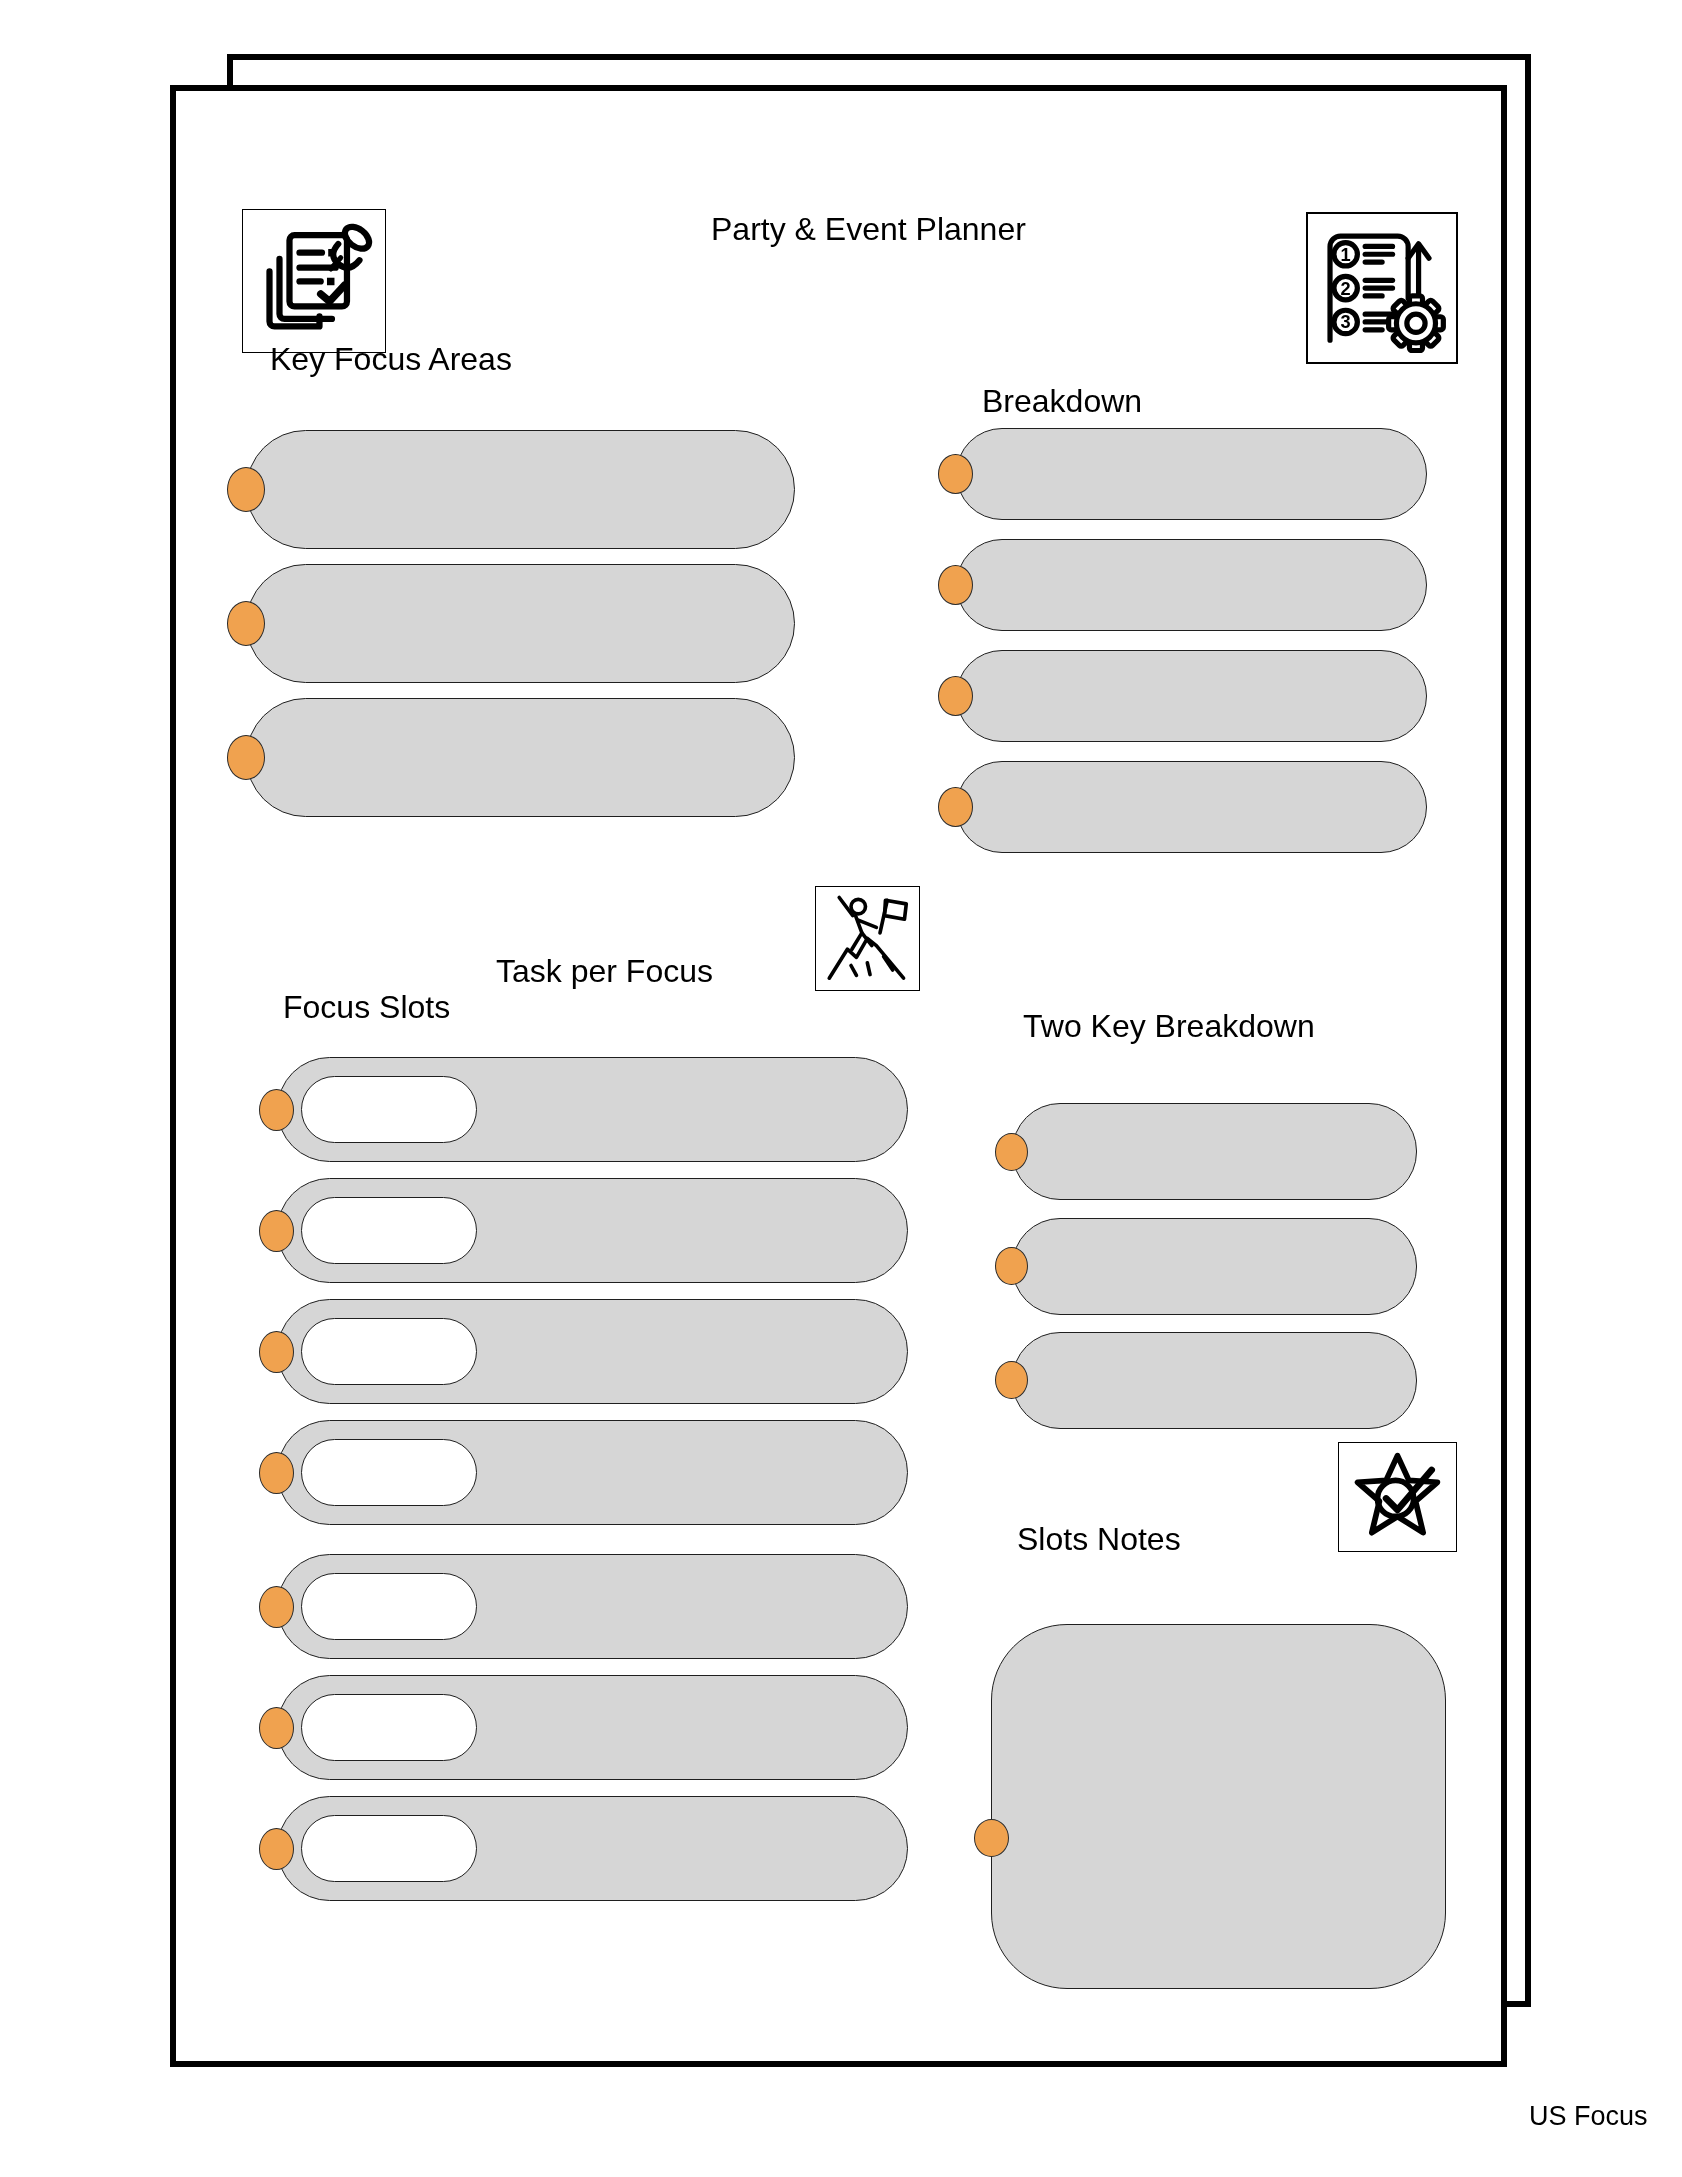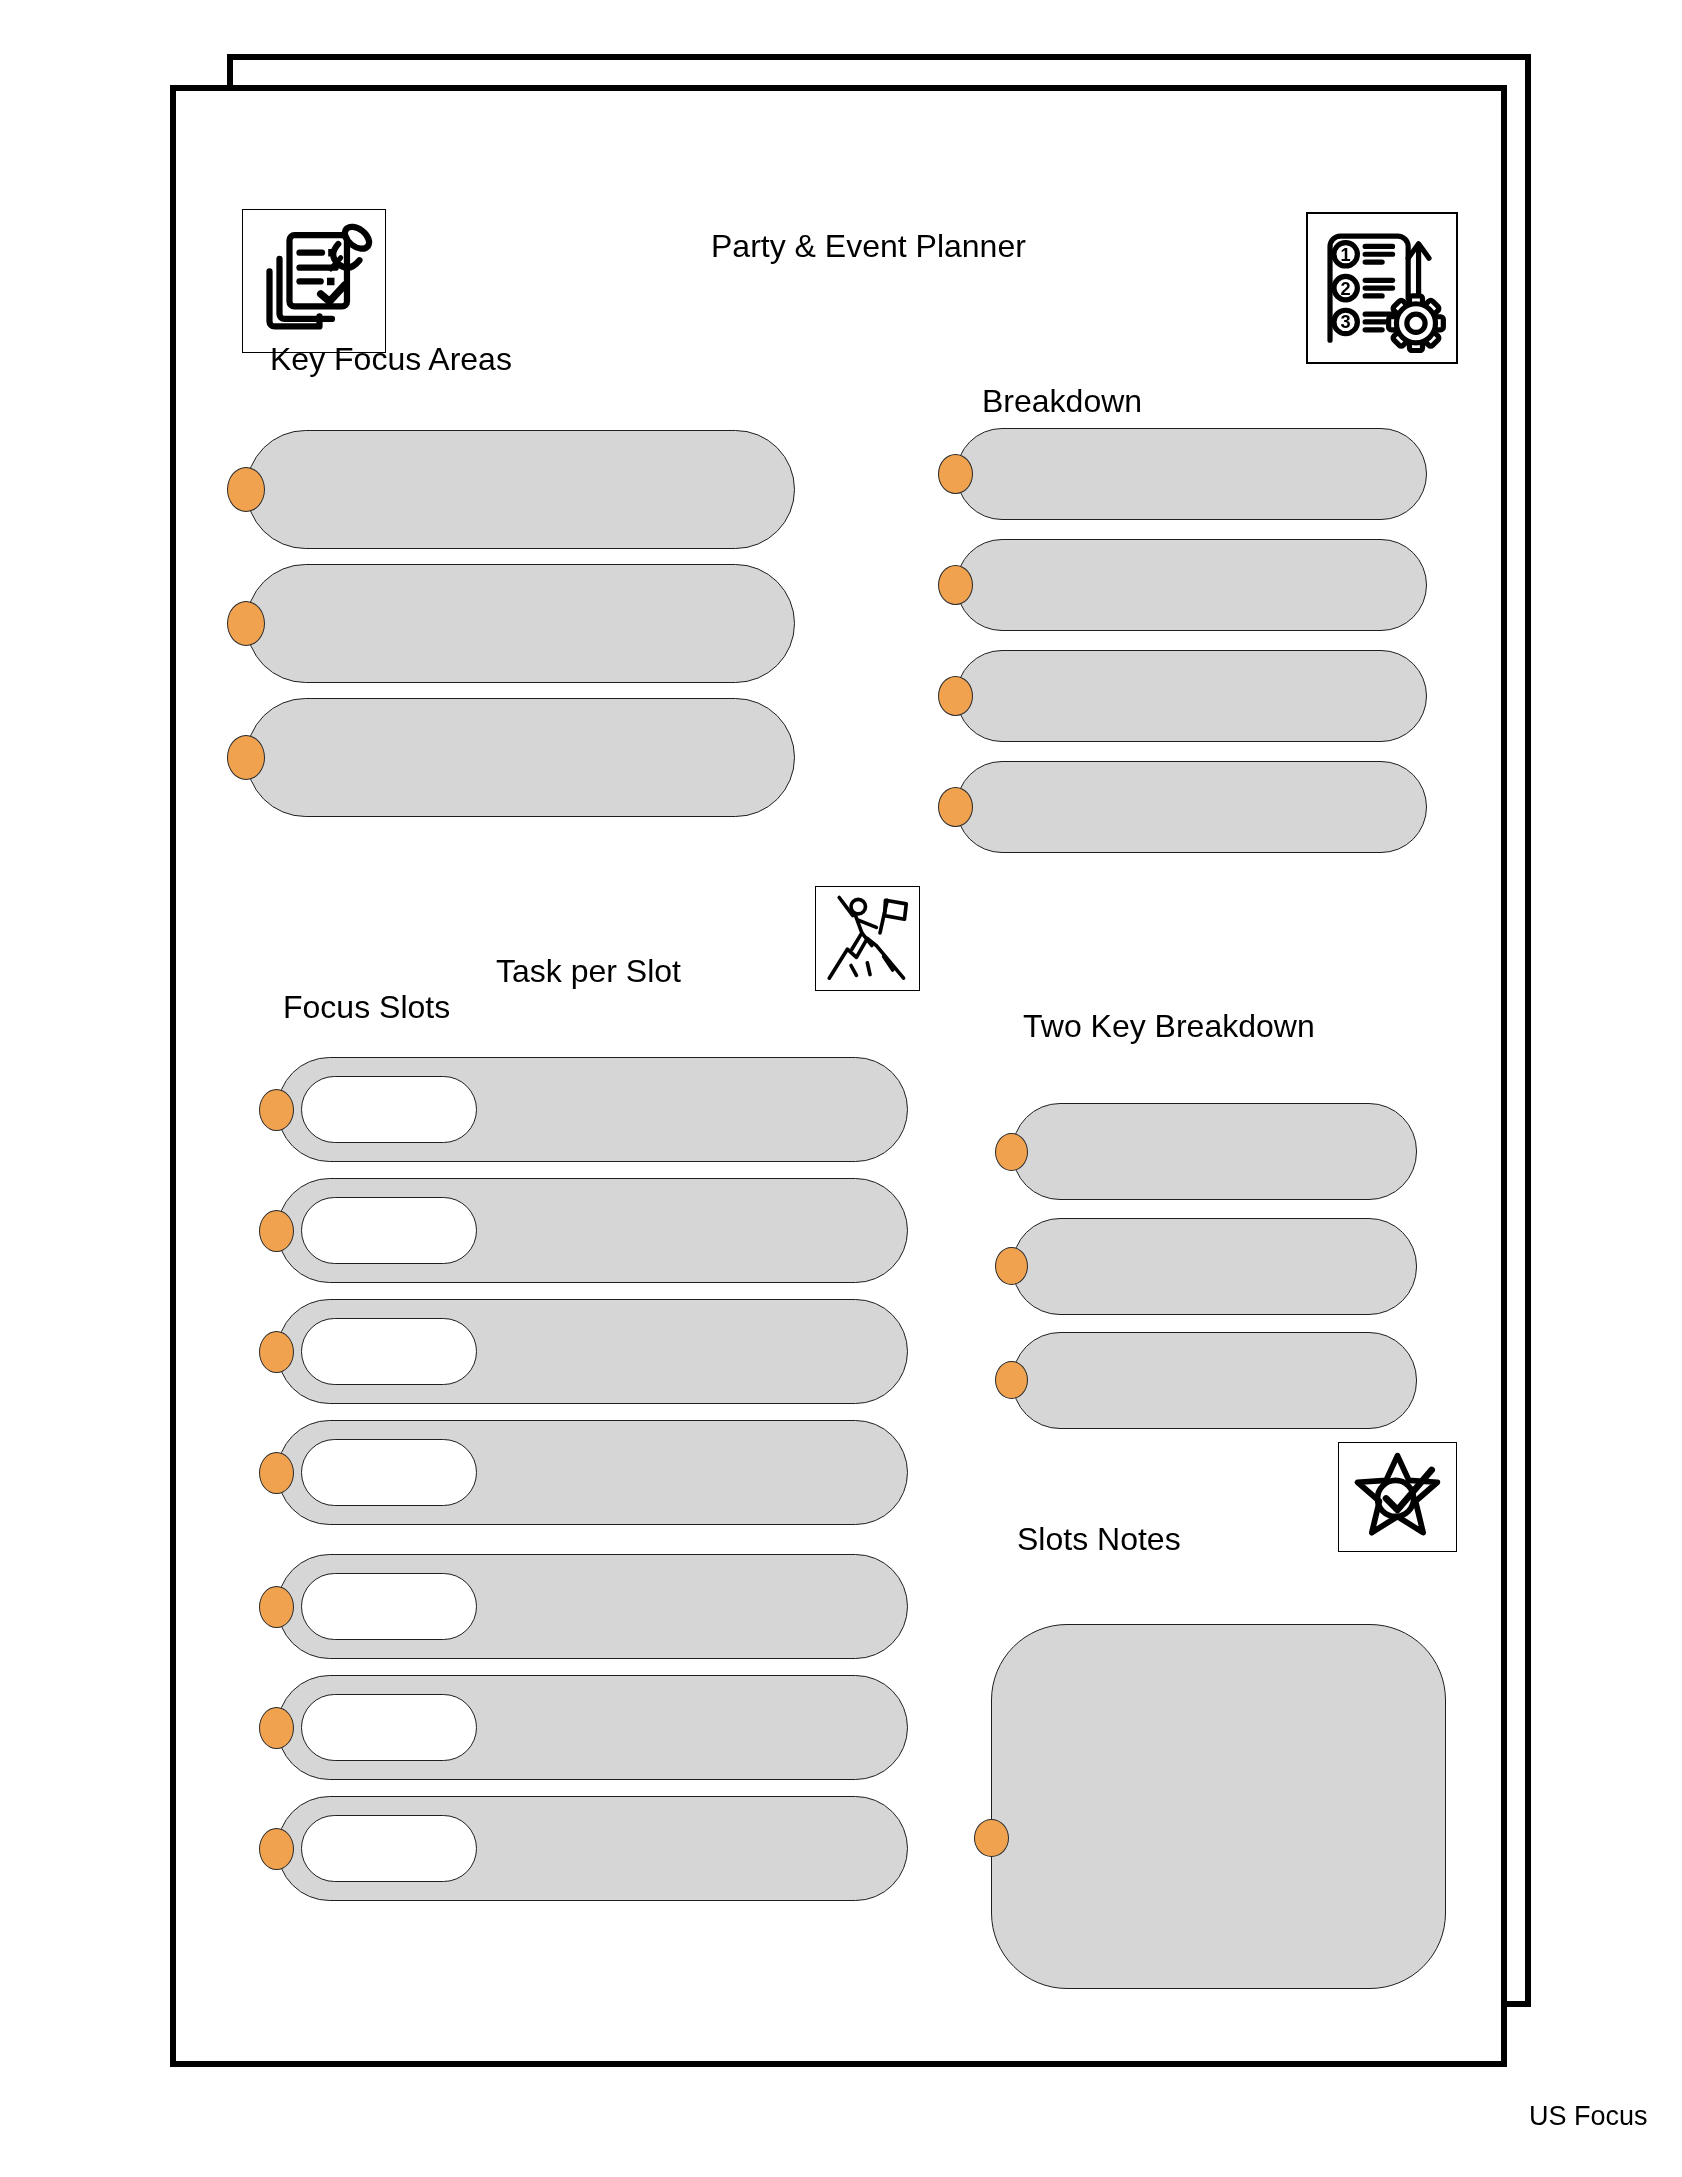--- a/index.html
+++ b/index.html
@@ -15,21 +15,21 @@
     border:6px solid var(--page-border,#000);
     box-sizing:border-box;
   }
   #back-page{left:227px;top:54px;width:1304px;height:1953px;}
   #front-page{left:170px;top:85px;width:1337px;height:1982px;}
 
   .heading{
     position:absolute;font-size:32px;line-height:1.2;white-space:nowrap;
     color:var(--text,#000);z-index:6;
   }
-  #doc-title{left:711px;top:210px;margin-top:17px;}
+  #doc-title{left:711px;top:210px;}
   #h-kfa{left:270px;top:340px;}
   #h-breakdown{left:982px;top:382px;}
   #h-focus-slots{left:283px;top:988px;}
   #h-task-per-slot{left:496px;top:952px;}
   #h-insights{left:1023px;top:1007px;}
   #h-review{left:1017px;top:1520px;}
   #paper-size{position:absolute;left:1529px;top:2101px;font-size:27px;z-index:6;}
 
   .icon-box{
     position:absolute;border:1.7px solid #000;background:#fff;
@@ -127,21 +127,21 @@
         <circle cx="0" cy="0" r="15"></circle>
       </g>
       <circle cx="0" cy="0" r="7" fill="#fff"></circle>
     </g>
   </svg>
 </div>
 
 <div class="heading" id="h-kfa">Key Focus Areas</div>
 <div class="heading" id="h-breakdown">Breakdown</div>
 <div class="heading" id="h-focus-slots">Focus Slots</div>
-<div class="heading" id="h-task-per-slot">Task per Slot</div>
+<div class="heading" id="h-task-per-slot">Task per Focus</div>
 <div class="heading" id="h-insights">Two Key Breakdown</div>
 <div class="heading" id="h-review">Slots Notes</div>
 
 <div class="icon-box" id="icon-mountain">
   <svg viewBox="0 0 100 100" stroke-width="4">
     <circle cx="40" cy="15" r="8"></circle>
     <path d="M19 5 L34 25"></path>
     <path d="M37 25 L44 44"></path>
     <path d="M40 30 L60 38"></path>
     <path d="M44 44 L33 62 M44 44 L55 58"></path>

